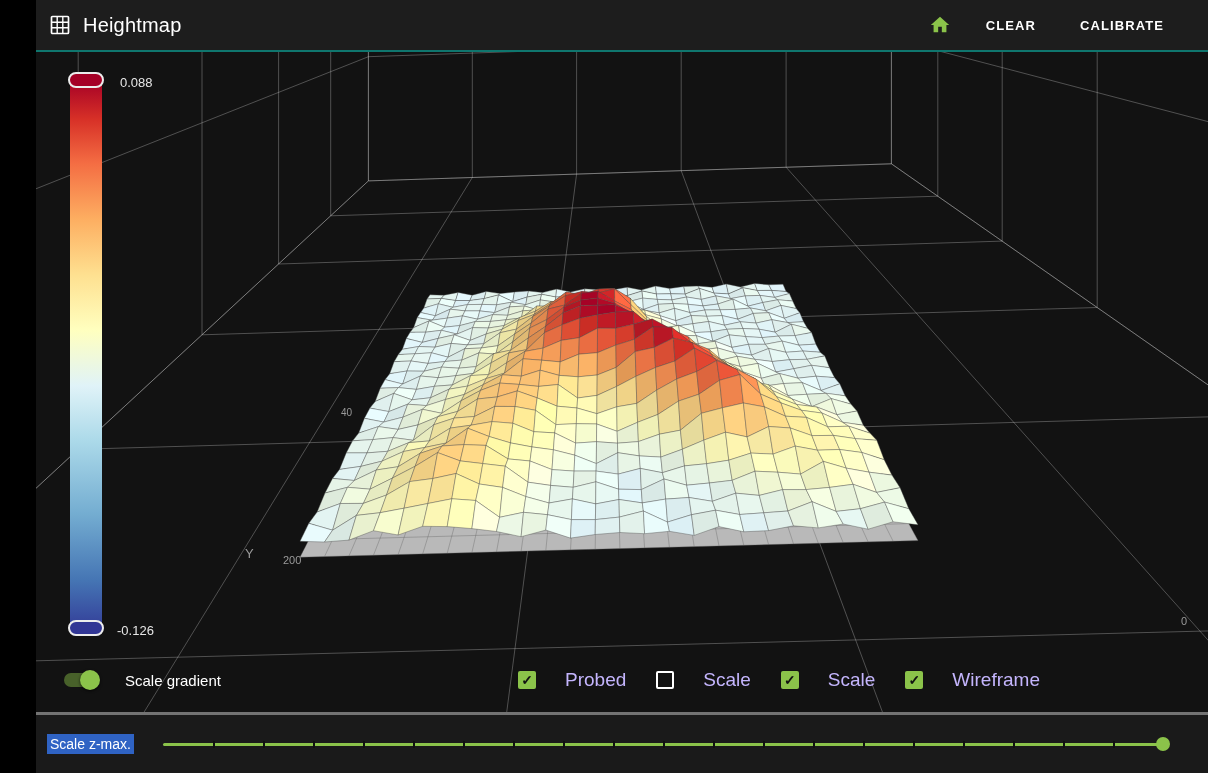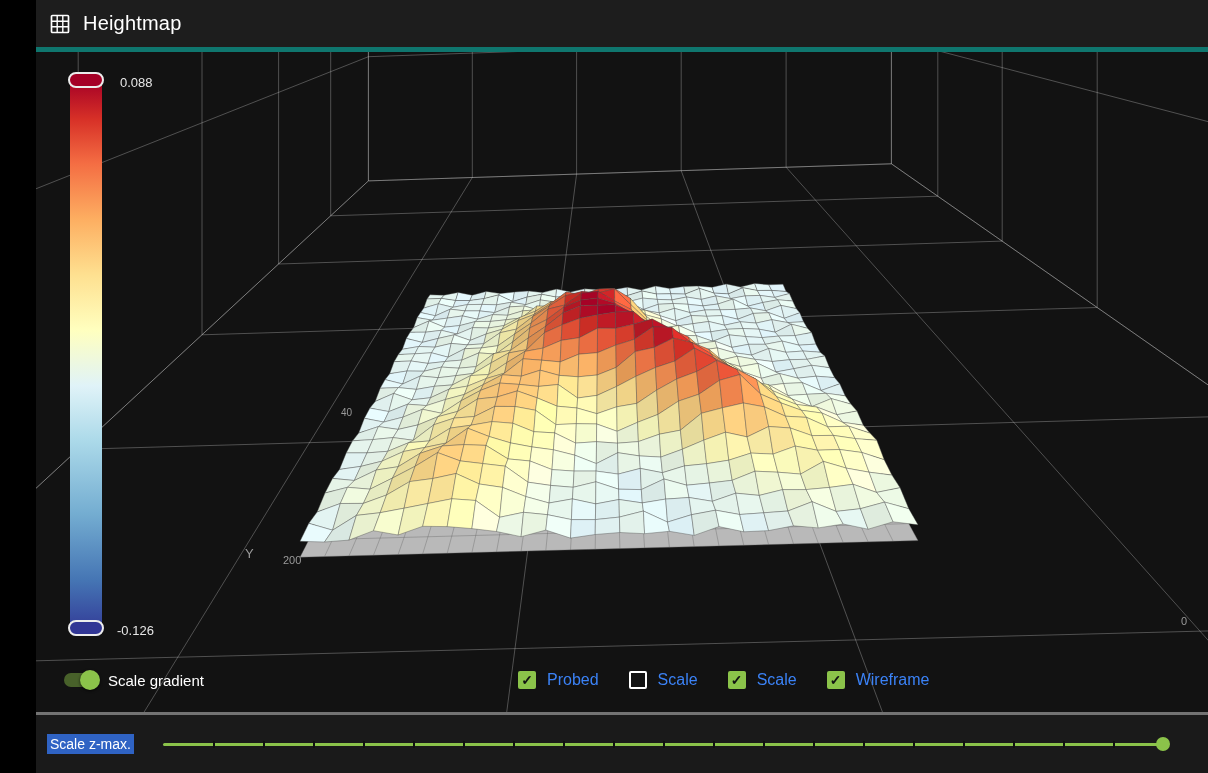--- a/index.html
+++ b/index.html
@@ -1,21 +1,21 @@
 <!DOCTYPE html>
 <html style="--accent-green: #8bc34a; --selection-blue: #2f63c4; --header-bg: #1d1d1d; --plot-bg: #121212; --footer-bg: #1a1a1a;"><head>
 <meta charset="utf-8">
 <style>
   * { margin:0; padding:0; box-sizing:border-box; }
   html,body { width:1208px; height:773px; background:#000; overflow:hidden;
               font-family:"Liberation Sans", sans-serif; }
 
   .header { position:absolute; left:36px; top:0; width:1172px; height:52px;
             background:var(--header-bg,#1d1d1d); display:flex; align-items:center;
-            justify-content:space-between; padding:0 30px 0 14px; border-bottom:5px solid #0f766e; }
+            justify-content:space-between; padding:0 30px 0 14px; border-bottom:2px solid #0f766e; }
   .header-left { display:flex; align-items:center; gap:13px; }
   .title { color:#fff; font-size:20px; font-weight:400; letter-spacing:.2px; }
   .header-right { display:flex; align-items:center; gap:16px; }
   .icon-btn { background:none; border:none; cursor:pointer; padding:5px; display:flex;
               color:var(--accent-green,#8bc34a); }
   .text-btn { background:none; border:none; color:#fff; font-size:13px; font-weight:700;
               letter-spacing:1.1px; padding:9px 14px; cursor:pointer; font-family:inherit; }
 
   .main { position:absolute; left:36px; top:52px; width:1172px; height:660px;
           background:var(--plot-bg,#121212); overflow:hidden; }
@@ -25,37 +25,37 @@
   .colorbar .bar { position:absolute; left:2px; top:8px; width:32px; height:556px; border-radius:6px; }
   .colorbar .cap { position:absolute; left:0; width:36px; height:16px; border-radius:8px;
                    border:2px solid #ececec; }
   .cap-top { top:0; }
   .cap-bottom { top:548px; }
   .cb-label { position:absolute; color:#e6e6e6; font-size:13px; }
   .cb-max { left:84px; top:23px;text-align:center; }
   .cb-min { left:81px; top:571px;text-align:center; }
 
   .toggle-wrap { position:absolute; left:28px; top:610px; height:36px; display:flex;
-                 align-items:center; gap:10px; color:#fff; font-size:15px; cursor:pointer; z-index:5; }
+                 align-items:center; gap:27px; color:#fff; font-size:15px; cursor:pointer; z-index:5; }
   .toggle { position:relative; width:34px; height:14px; border-radius:7px;
             background:rgba(130,130,130,.45); display:inline-block; }
   .toggle.on { background:rgba(139,195,74,.45); }
   .toggle .tthumb { position:absolute; top:-3px; left:-2px; width:20px; height:20px;
             border-radius:50%; background:var(--accent-green,#8bc34a);
             box-shadow:0 1px 3px rgba(0,0,0,.7); transition:left .1s; }
   .toggle.on .tthumb { left:16px; }
 
   .checkboxes { position:absolute; left:482px; top:610px; height:36px; display:flex;
                 align-items:center; gap:30px; z-index:5; }
   .chk { display:flex; align-items:center; gap:11px; cursor:pointer; }
   .chk .box { width:18px; height:18px; border-radius:2px; display:flex; align-items:center;
               justify-content:center; font-size:14px; font-weight:700; color:#121212; line-height:1; }
   .chk .box.checked { background:var(--accent-green,#8bc34a); }
   .chk .box.un { border:2px solid #fff; background:transparent; }
-  .chk .lbl { color:#3b82f6; font-size:16px; }
+  .chk .lbl { color:#c4b5fd; font-size:19px;margin-left:18px; }
 
   .footer { position:absolute; left:36px; top:712px; width:1172px; height:61px;
             background:var(--footer-bg,#1a1a1a); border-top:3px solid #737373;
             display:flex; align-items:center; padding:0 45px 0 11px; }
   .slider-label { color:#fff; font-size:14px; background:var(--selection-blue,#2f63c4);
                   padding:2px 3px; white-space:nowrap; }
   .slider { position:relative; flex:1; height:20px; margin-left:29px; cursor:pointer; }
   .track { position:absolute; left:0; right:0; top:9px; height:3px;
            background:var(--accent-green,#8bc34a); border-radius:2px; }
   .tick { position:absolute; top:-2px; width:2px; height:7px; background:#101010; }
@@ -67,20 +67,31 @@
 
 <header class="header">
   <div class="header-left">
     <span style="display:flex;">
       <svg width="20" height="20" viewBox="0 0 20 20">
         <rect x="1.5" y="1.5" width="17" height="17" rx="1" fill="none" stroke="#fff" stroke-width="1.7"></rect>
         <path d="M7.2 1.5V18.5 M12.8 1.5V18.5 M1.5 7.2H18.5 M1.5 12.8H18.5" stroke="#fff" stroke-width="1.4" fill="none"></path>
       </svg>
     </span>
     <h1 class="title">Heightmap</h1>
+  </div>
+  <div class="header-right">
+    <button class="icon-btn">
+      <span style="display:flex;">
+        <svg width="22" height="22" viewBox="0 0 24 24">
+            <path d="M10 20v-6h4v6h5v-8h3L12 3 2 12h3v8z" fill="currentColor"></path>
+          </svg>
+      </span>
+    </button>
+    <button class="text-btn">CLEAR</button>
+    <button class="text-btn">CALIBRATE</button>
   </div>
 </header>
 
 <main class="main">
   <svg id="plot3d" width="1172" height="660" viewBox="36 52 1172 660">
       <g>
         <line x1="368.4" y1="180.9" x2="-765.2" y2="1229.2" stroke="rgba(210,210,210,0.32)" stroke-width="1"></line>
         <line x1="368.4" y1="180.9" x2="368.4" y2="-379.3" stroke="rgba(210,210,210,0.32)" stroke-width="1"></line>
         <line x1="472.3" y1="177.5" x2="-167.2" y2="1219.1" stroke="rgba(210,210,210,0.32)" stroke-width="1"></line>
         <line x1="472.3" y1="177.5" x2="472.3" y2="-383.6" stroke="rgba(210,210,210,0.32)" stroke-width="1"></line>

